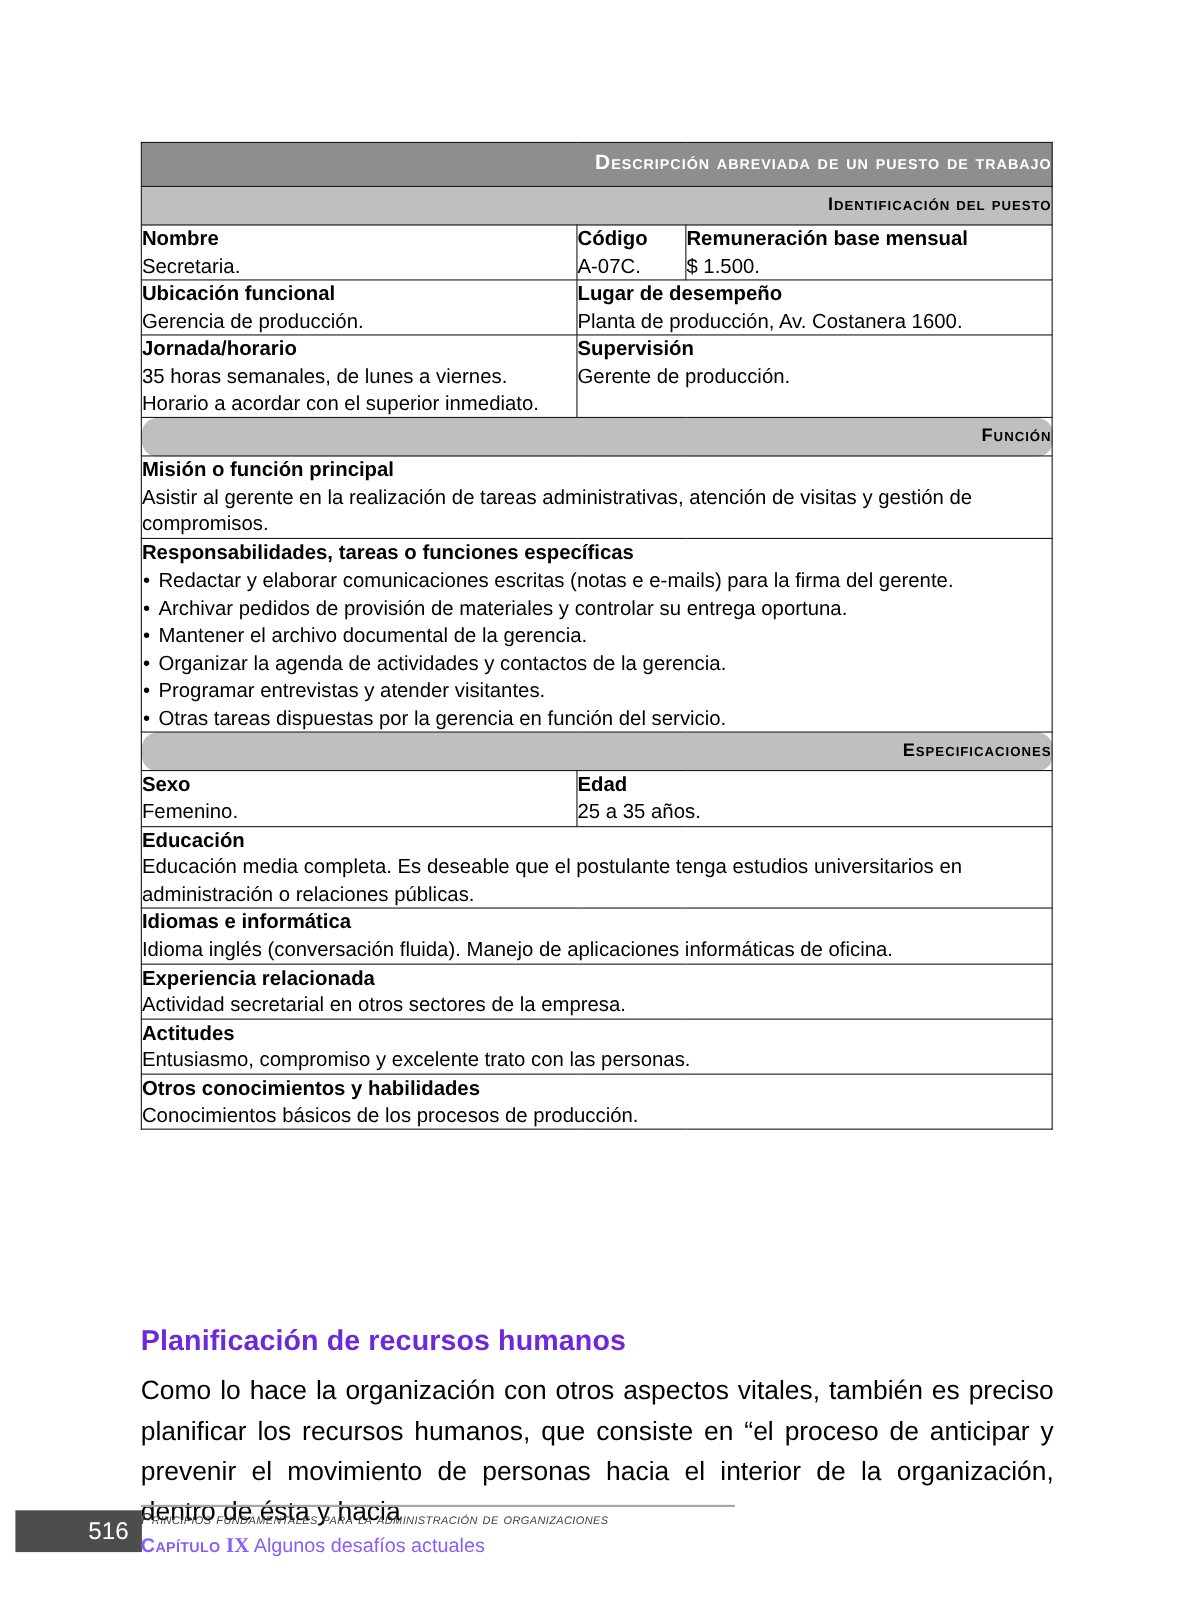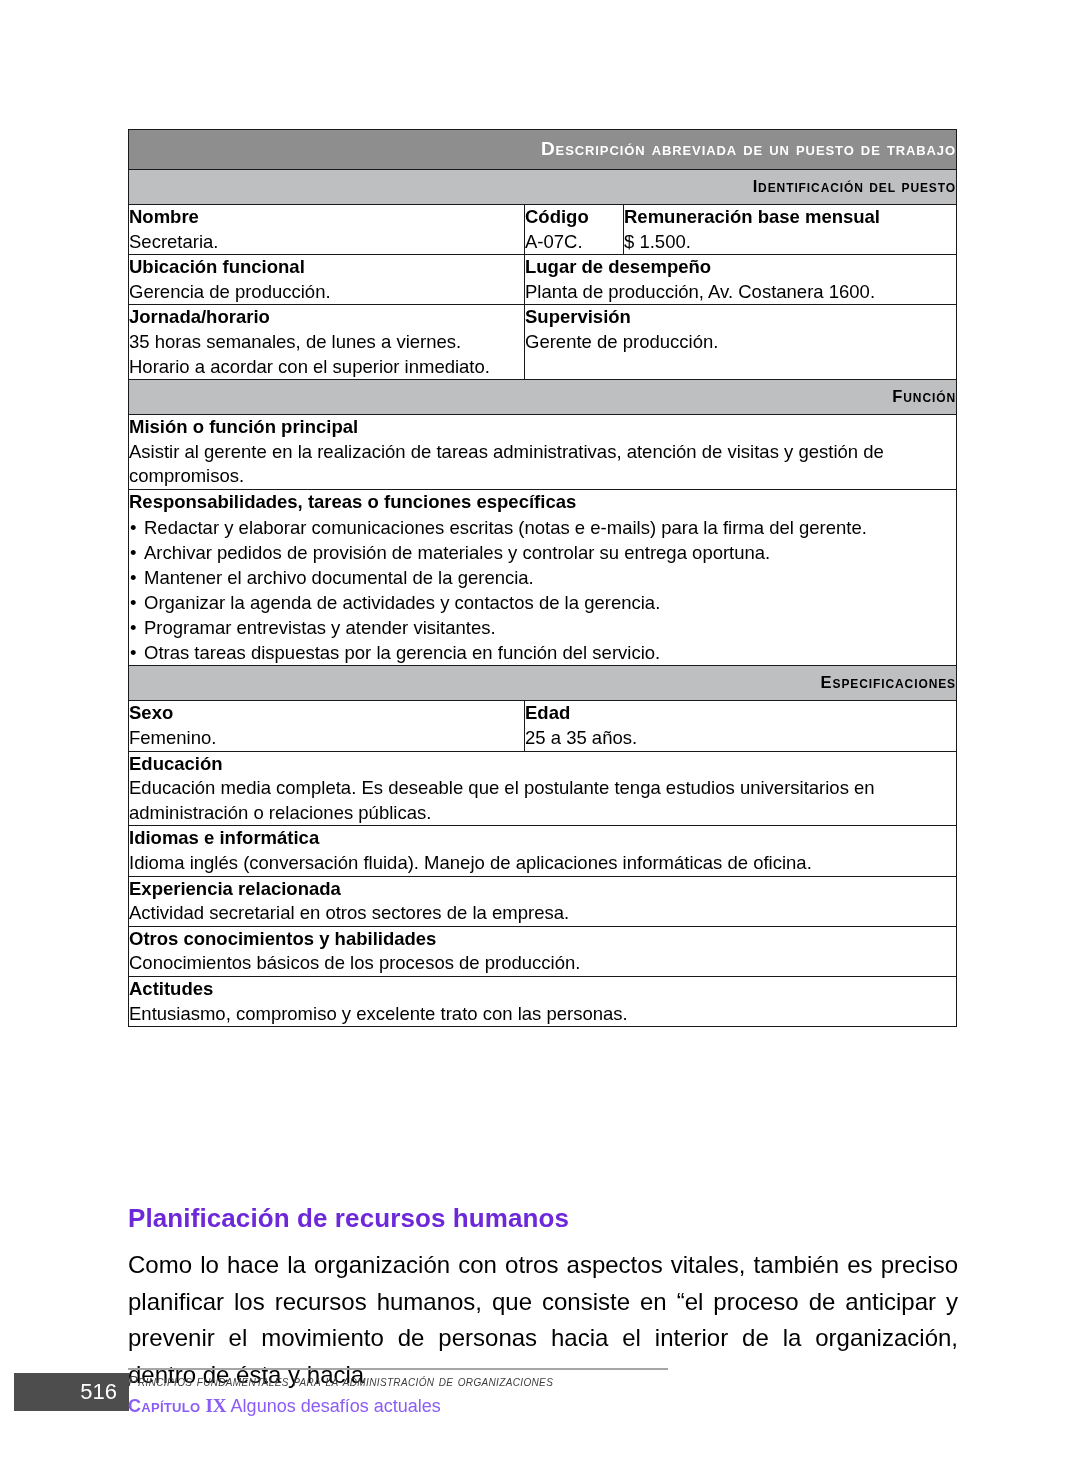--- a/index.html
+++ b/index.html
@@ -53,20 +53,21 @@
     background: #bdbfc1;
     color: #000000;
     font-size: 16.5px;
     padding: 7px 0 8px 0 !important;
   }
   .band-sec {
     background: #bdbfc1;
     color: #000000;
     font-size: 16.5px;
     padding: 7px 0 8px 0 !important;
+    border-radius: 14px;
   }
 
   .cell {
     padding: 8px 10px 9px 10px;
   }
   .cell .hd {
     font-weight: bold;
     font-size: 18.5px;
     line-height: 1.33;
     display: block;
@@ -291,29 +292,29 @@
 
       <tr>
         <td class="cell" colspan="3">
           <span class="hd">Experiencia relacionada</span>
           <span class="val">Actividad secretarial en otros sectores de la empresa.</span>
         </td>
       </tr>
 
       <tr>
         <td class="cell" colspan="3">
+          <span class="hd">Actitudes</span>
+          <span class="val">Entusiasmo, compromiso y excelente trato con las personas.</span>
+        </td>
+      </tr>
+
+      <tr>
+        <td class="cell" colspan="3">
           <span class="hd">Otros conocimientos y habilidades</span>
           <span class="val">Conocimientos básicos de los procesos de producción.</span>
-        </td>
-      </tr>
-
-      <tr>
-        <td class="cell" colspan="3">
-          <span class="hd">Actitudes</span>
-          <span class="val">Entusiasmo, compromiso y excelente trato con las personas.</span>
         </td>
       </tr>
     </tbody>
   </table>
 
   <div class="section-heading">Planificación de recursos humanos</div>
 
   <div class="body-copy">
     <p>Como lo hace la organización con otros aspectos vitales, también es preciso planificar los recursos humanos, que consiste en “el proceso de anticipar y prevenir el movimiento de personas hacia el interior de la organización, dentro de ésta y hacia</p>
   </div>

